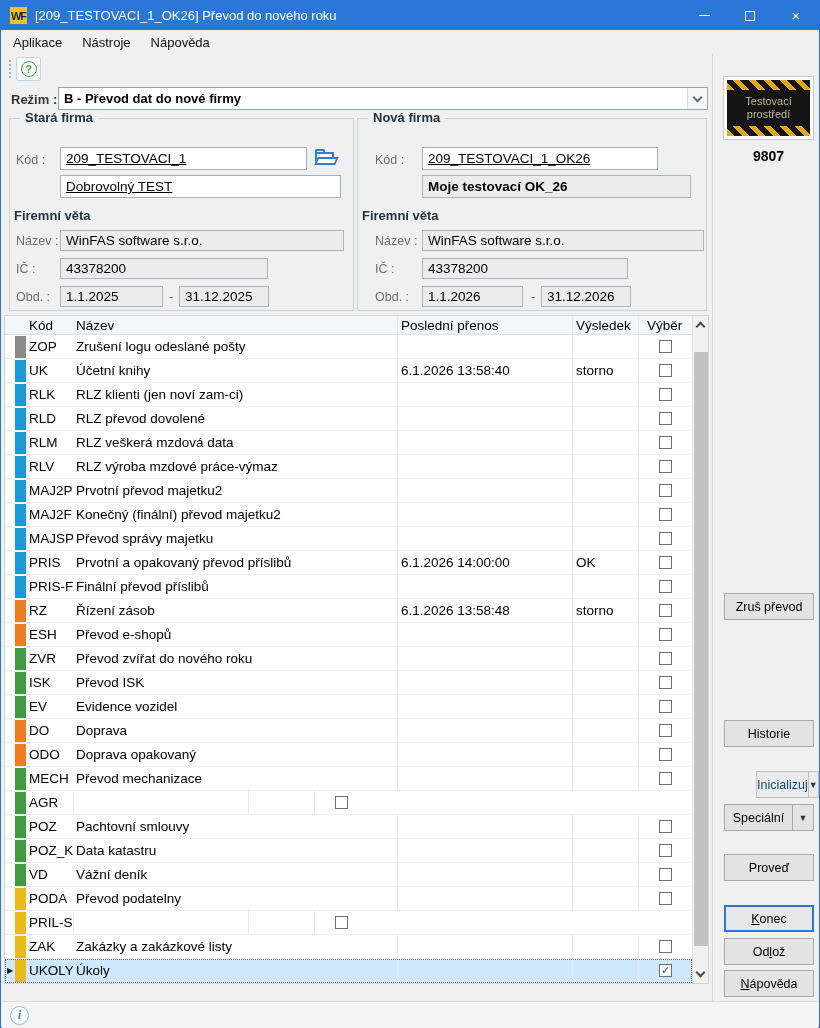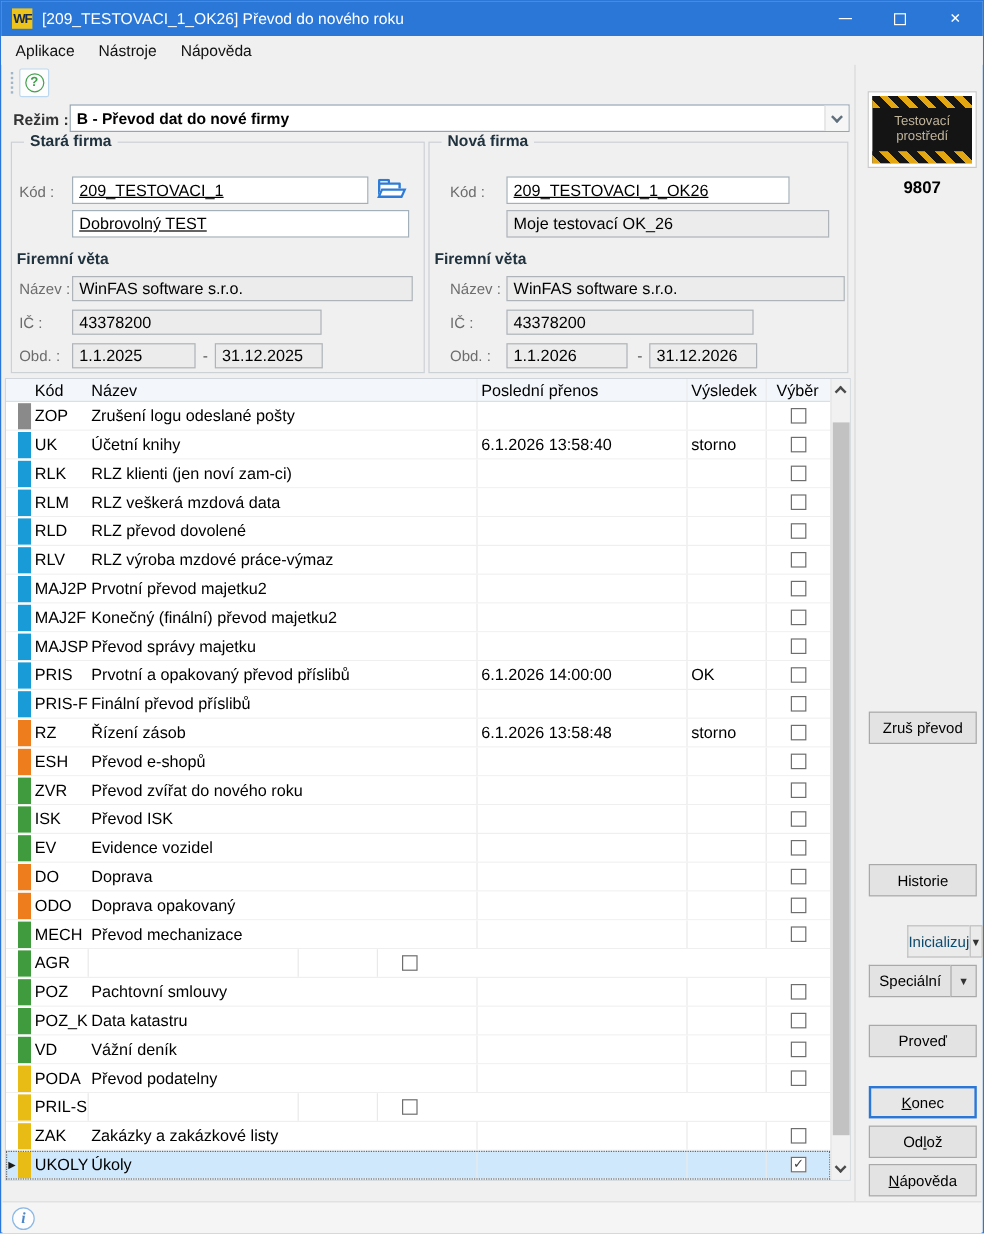--- a/index.html
+++ b/index.html
@@ -193,21 +193,21 @@
     <span class="lbl" style="left:6px;top:171px;">Obd. :</span>
     <div class="fld gray" style="left:50px;top:167px;width:103px;">1.1.2025</div>
     <span class="dash" style="left:159px;top:170px;">-</span>
     <div class="fld gray" style="left:169px;top:167px;width:90px;">31.12.2025</div>
   </div>
 
   <div class="group new">
     <span class="gtitle">Nová firma</span>
     <span class="lbl" style="left:17px;top:34px;">Kód :</span>
     <div class="fld white" style="left:64px;top:28px;width:236px;">209_TESTOVACI_1_OK26</div>
-    <div class="fld gray" style="left:64px;top:56px;width:269px;height:23px;">Moje testovací OK_26</div>
+    <div class="fld gray" style="left:64px;top:56px;width:269px;height:23px;font-weight:bold;">Moje testovací OK_26</div>
     <span class="lbl dark" style="left:4px;top:89px;">Firemní věta</span>
     <span class="lbl" style="left:17px;top:115px;">Název :</span>
     <div class="fld gray" style="left:64px;top:111px;width:282px;">WinFAS software s.r.o.</div>
     <span class="lbl" style="left:17px;top:143px;">IČ :</span>
     <div class="fld gray" style="left:64px;top:139px;width:206px;">43378200</div>
     <span class="lbl" style="left:17px;top:171px;">Obd. :</span>
     <div class="fld gray" style="left:64px;top:167px;width:101px;">1.1.2026</div>
     <span class="dash" style="left:173px;top:170px;">-</span>
     <div class="fld gray" style="left:183px;top:167px;width:90px;">31.12.2026</div>
   </div>
@@ -260,35 +260,35 @@
           <span class="tc result"></span>
           <span class="tc cbcell">
             <span class="cb"></span>
           </span>
         </div>
         <div class="trow">
           <span class="tc gutter"></span>
           <span class="tc marker">
             <span class="bar" style="background: rgb(24, 155, 215);"></span>
           </span>
+          <span class="tc code">RLD</span>
+          <span class="tc name">RLZ převod dovolené</span>
+          <span class="tc transfer"></span>
+          <span class="tc result"></span>
+          <span class="tc cbcell">
+            <span class="cb"></span>
+          </span>
+        </div>
+        <div class="trow">
+          <span class="tc gutter"></span>
+          <span class="tc marker">
+            <span class="bar" style="background: rgb(24, 155, 215);"></span>
+          </span>
           <span class="tc code">RLM</span>
           <span class="tc name">RLZ veškerá mzdová data</span>
-          <span class="tc transfer"></span>
-          <span class="tc result"></span>
-          <span class="tc cbcell">
-            <span class="cb"></span>
-          </span>
-        </div>
-        <div class="trow">
-          <span class="tc gutter"></span>
-          <span class="tc marker">
-            <span class="bar" style="background: rgb(24, 155, 215);"></span>
-          </span>
-          <span class="tc code">RLD</span>
-          <span class="tc name">RLZ převod dovolené</span>
           <span class="tc transfer"></span>
           <span class="tc result"></span>
           <span class="tc cbcell">
             <span class="cb"></span>
           </span>
         </div>
         <div class="trow">
           <span class="tc gutter"></span>
           <span class="tc marker">
             <span class="bar" style="background: rgb(24, 155, 215);"></span>

